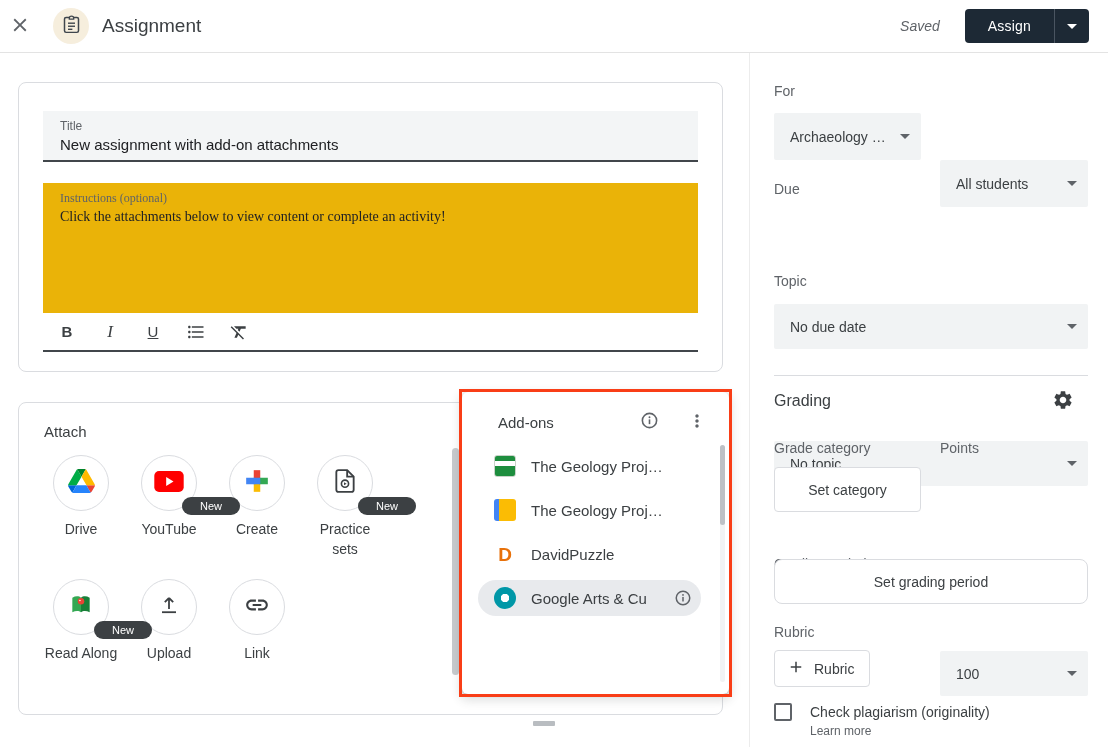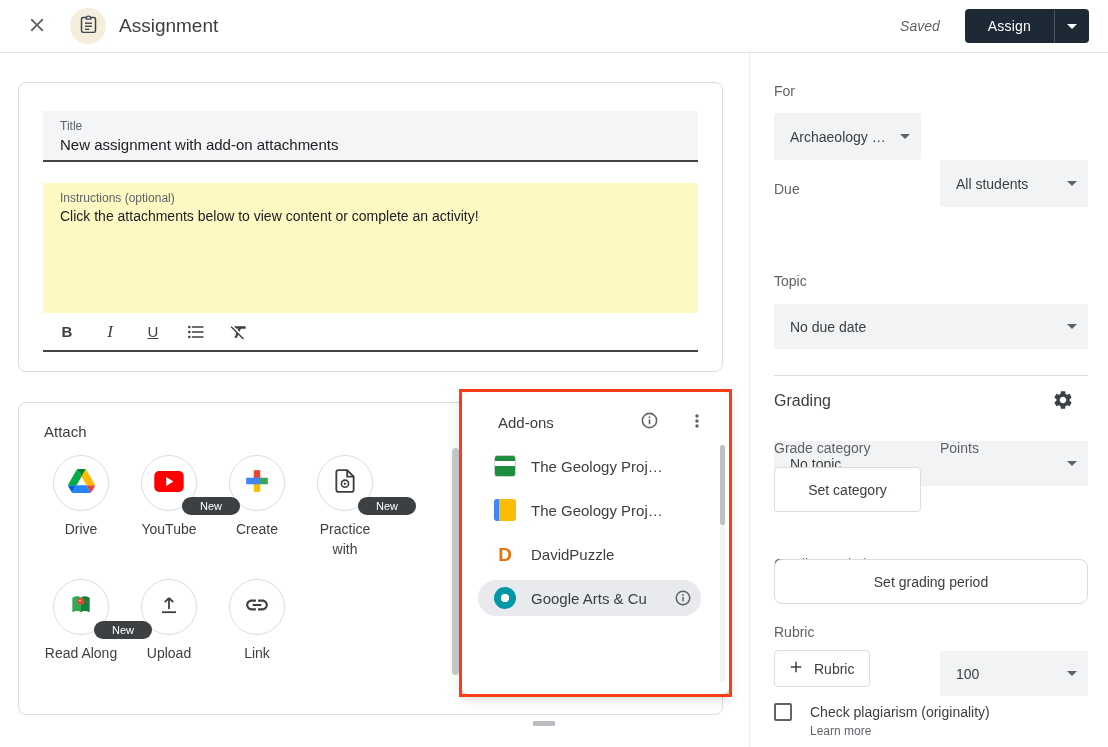--- a/index.html
+++ b/index.html
@@ -2,21 +2,21 @@
 <html><head>
 <meta charset="utf-8">
 <style>
   * { box-sizing: border-box; margin: 0; padding: 0; }
   html,body { background:#fff; }
   body { font-family:"Liberation Sans","DejaVu Sans",sans-serif; color:#3c4043; }
   .page { position:relative; width:1108px; height:747px; background:#fff; overflow:hidden; }
 
   
   .topbar { position:absolute; left:0; top:0; right:0; height:53px; background:#fff;
-            border-bottom:1px solid #e3e3e3; display:flex; align-items:center; padding:0 19px 0 26px; z-index:10; }
+            border-bottom:1px solid #e3e3e3; display:flex; align-items:center; padding:0 19px 0 9px; z-index:10; }
   .icon-btn { display:flex; align-items:center; justify-content:center; cursor:pointer; background:none; border:none; }
   .type-badge { width:36px; height:36px; border-radius:50%; background:#f6eedd; display:flex;
                 align-items:center; justify-content:center; margin-left:22px; }
   .topbar-title { font-size:19px; color:#3c4043; margin-left:13px; }
   .topbar-right { margin-left:auto; display:flex; align-items:center; }
   .saved { font-style:italic; color:#5f6368; font-size:14px; margin-right:25px; }
   .assign-split { display:flex; height:34px; }
   .assign-main { background:#1d2935; color:#fff; font-size:14px; font-weight:500; letter-spacing:.2px;
                  padding:0 23px; display:flex; align-items:center; border:none; border-radius:4px 0 0 4px; cursor:pointer; }
   .assign-caret { width:35px; background:#1d2935; border:none; border-left:1px solid #4a5561;
@@ -27,21 +27,21 @@
   
   .card { position:absolute; border:1px solid #dadce0; border-radius:8px; background:#fff; }
   .card-form { left:18px; top:82px; width:705px; height:290px; }
 
   .title-field { position:absolute; left:24px; right:24px; top:28px; height:51px;
                  background:#f3f5f6; border-bottom:2px solid #41464b; cursor:text; }
   .field-label { font-size:12px; color:#5f6368; padding:8px 17px 0; }
   .field-value { font-size:15px; color:#202124; padding:3px 17px 0; }
 
   .instr-field { position:absolute; left:24px; right:24px; top:100px; height:169px; border-bottom:2px solid #41464b; }
-  .instr-gray  { position:absolute; left:0; right:0; top:0; bottom:37px; background:#fef9c3; cursor:text; }
+  .instr-gray  { position:absolute; left:0; right:0; top:0; bottom:37px; background:#eab308; cursor:text;font-family:Liberation Serif, serif; }
   .instr-toolbar { position:absolute; left:0; right:0; bottom:0; height:37px; display:flex; align-items:center;
                    gap:21px; padding-left:13px; background:#fff; }
   .tb { width:22px; height:22px; display:flex; align-items:center; justify-content:center;
         color:#3c4043; font-size:15px; cursor:pointer; background:none; border:none; }
   .tb-bold { font-weight:700; font-size:15px; }
   .tb-italic { font-style:italic; font-family:"Liberation Serif","DejaVu Serif",serif; font-size:17px; }
   .tb-underline { text-decoration:underline; font-size:15px; }
 
   
   .card-attach { left:18px; top:402px; width:705px; height:313px; }
@@ -240,21 +240,21 @@
           <span>
             <svg viewBox="0 0 24 24" width="26" height="26">
               <path d="M14 2H6a2 2 0 0 0-2 2v16a2 2 0 0 0 2 2h12a2 2 0 0 0 2-2V8z" fill="none" stroke="#3c4043" stroke-width="1.7"></path>
               <path d="M14 2v6h6" fill="none" stroke="#3c4043" stroke-width="1.7"></path>
               <circle cx="12" cy="14.5" r="3.3" fill="none" stroke="#3c4043" stroke-width="1.5"></circle>
               <path d="M11.1 13.1v2.8l2.4-1.4z" fill="#3c4043"></path>
             </svg>
           </span>
         </div>
         <span class="new-badge">New</span>
-        <div class="attach-label">Practice with</div>
+        <div class="attach-label">Practice sets</div>
       </div>
 
       <div class="attach-item">
         <div class="attach-circle">
           <span>
             <svg viewBox="0 0 24 24" width="26" height="26">
               <path d="M4 5.2c3-1.6 6-1.6 8 0v13.6c-2-1.6-5-1.6-8 0z" fill="#34a853"></path>
               <path d="M20 5.2c-3-1.6-6-1.6-8 0v13.6c2-1.6 5-1.6 8 0z" fill="#188038"></path>
               <circle cx="12" cy="8.6" r="3" fill="#ea4335"></circle>
               <circle cx="11" cy="7.9" r=".7" fill="#fff"></circle>

